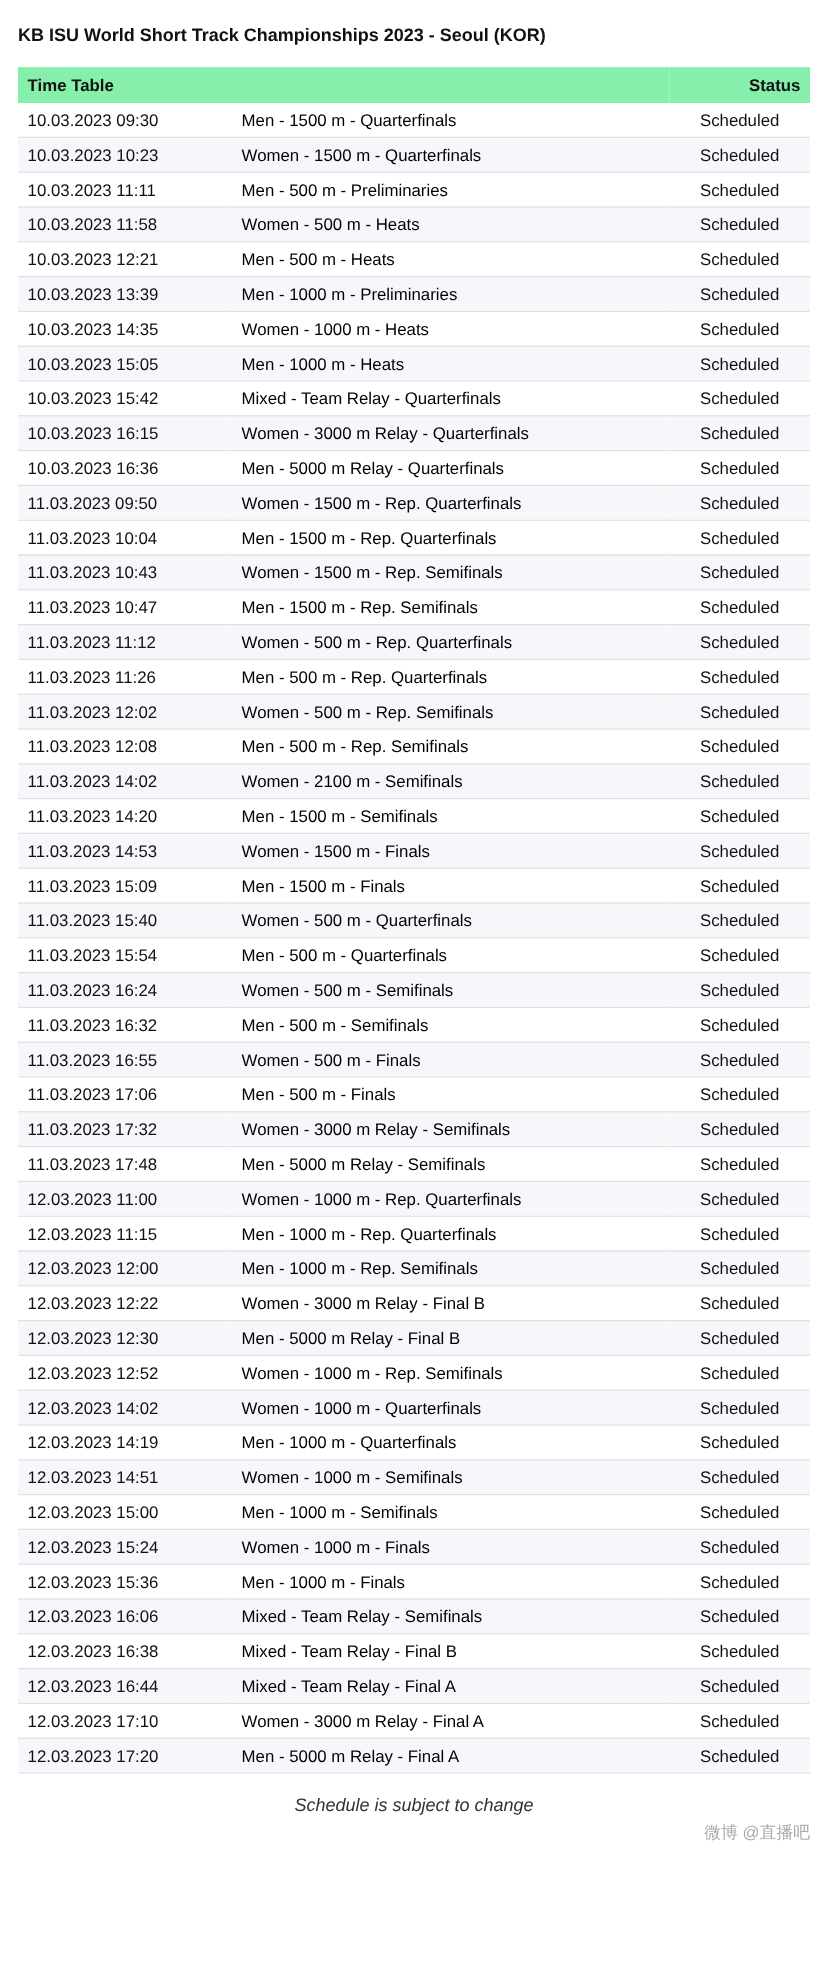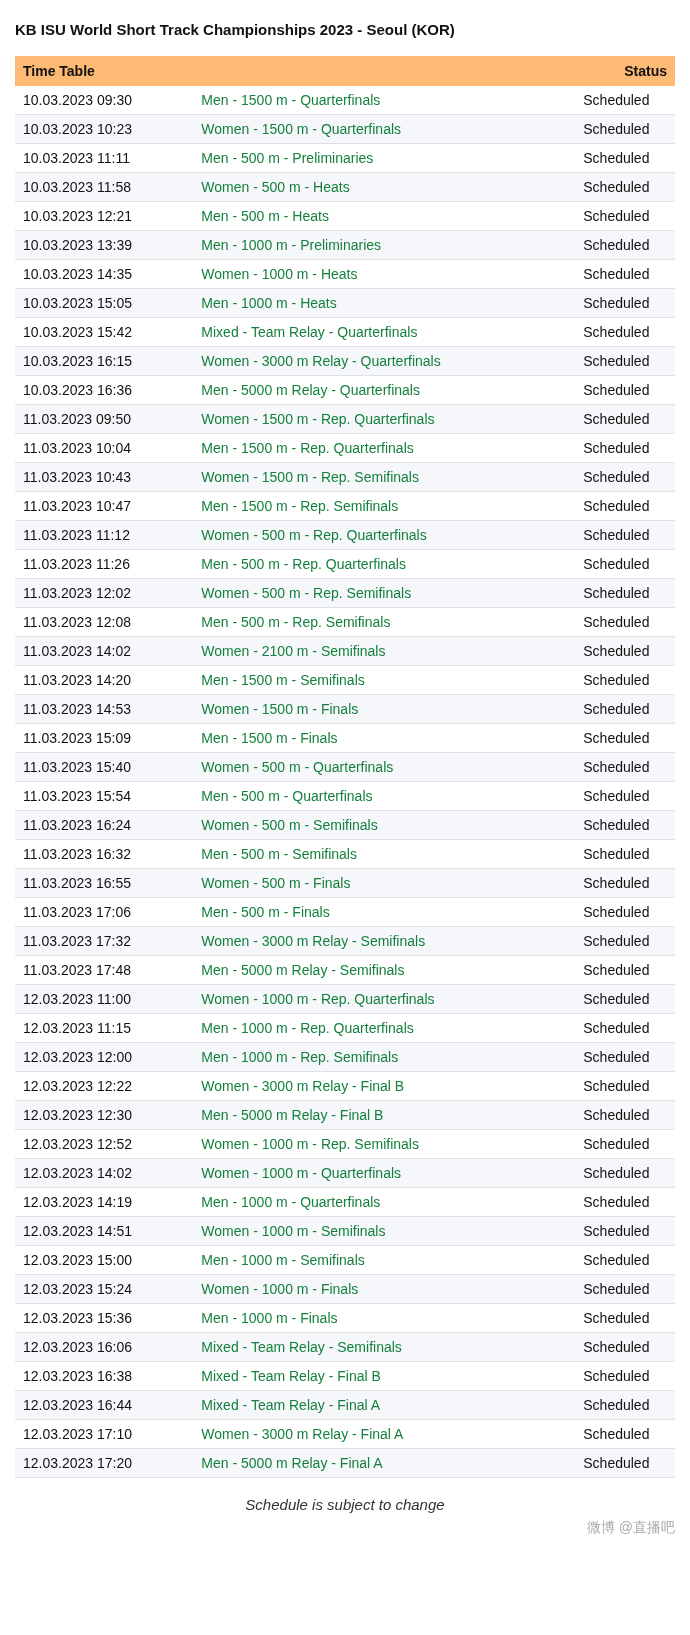--- a/index.html
+++ b/index.html
@@ -16,21 +16,21 @@
       color: #111;
       margin-bottom: 16px;
       line-height: 1.3;
     }
     .schedule-table {
       width: 100%;
       border-collapse: collapse;
       font-size: 14px;
     }
     .schedule-table thead tr {
-      background: #fdba74;
+      background: #86efac;
     }
     .schedule-table thead th {
       padding: 7px 8px;
       text-align: left;
       font-weight: bold;
       color: #111;
     }
     .schedule-table thead th.status-col {
       text-align: right;
     }
@@ -42,21 +42,21 @@
     }
     .schedule-table tbody tr:nth-child(odd) {
       background: #ffffff;
     }
     .schedule-table tbody td {
       padding: 6px 8px;
       color: #111;
       white-space: nowrap;
     }
     .schedule-table tbody td.event-name {
-      color: #15803d;
+      color: #000000;
     }
     .schedule-table tbody td.status {
       text-align: center;
       color: #111;
     }
     .footer-note {
       text-align: center;
       font-style: italic;
       color: #333;
       margin-top: 18px;

